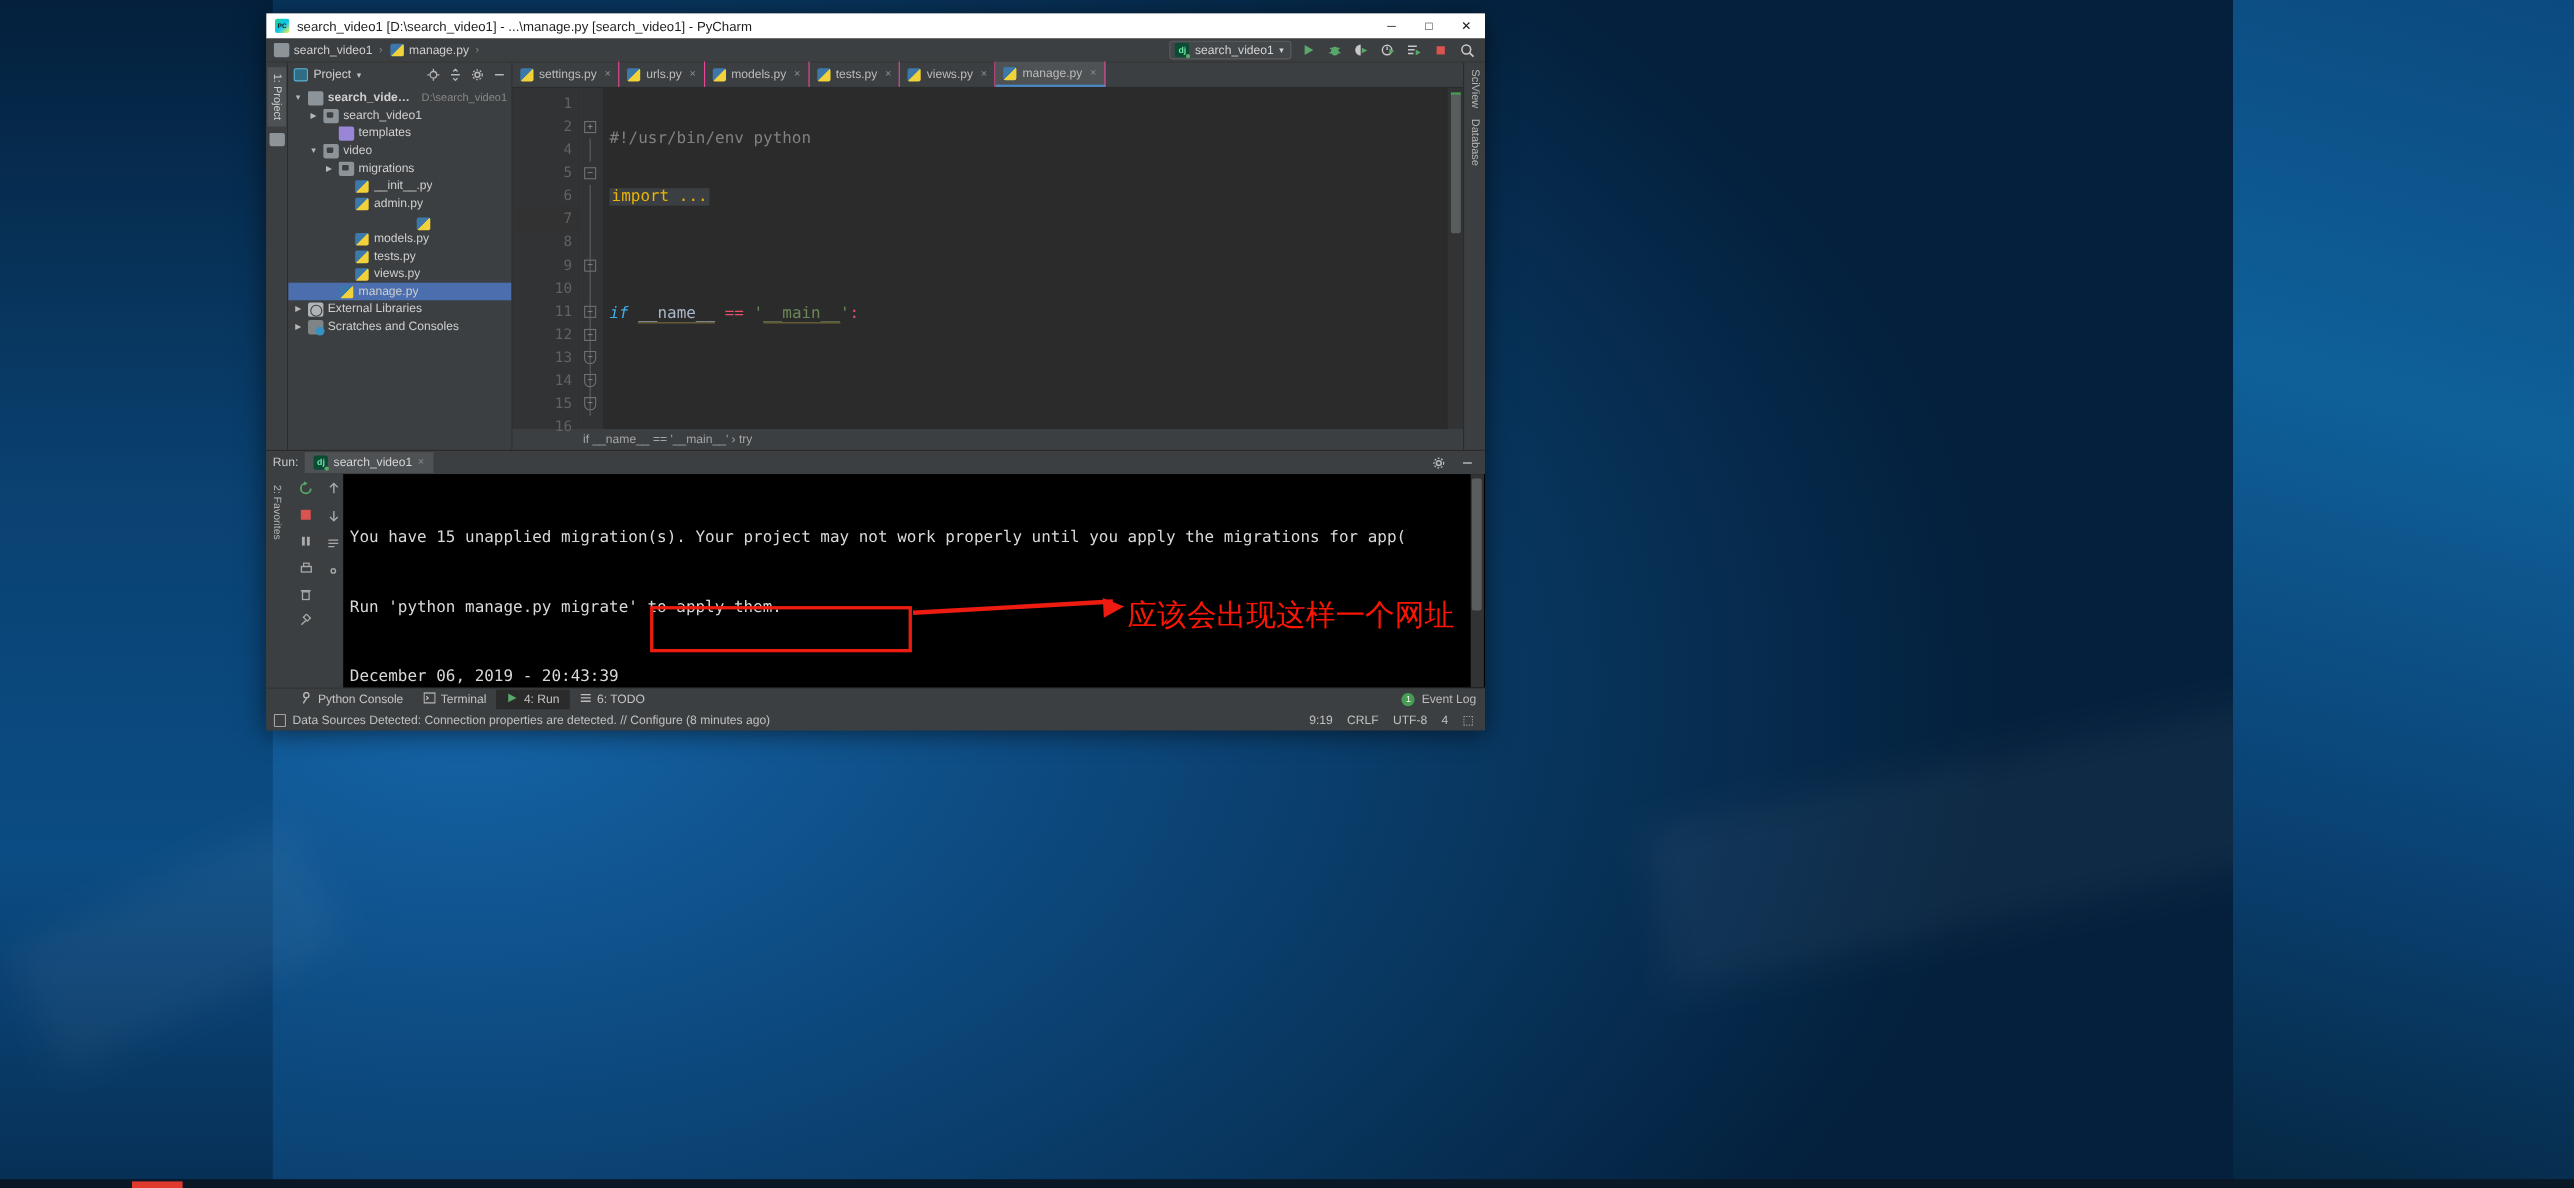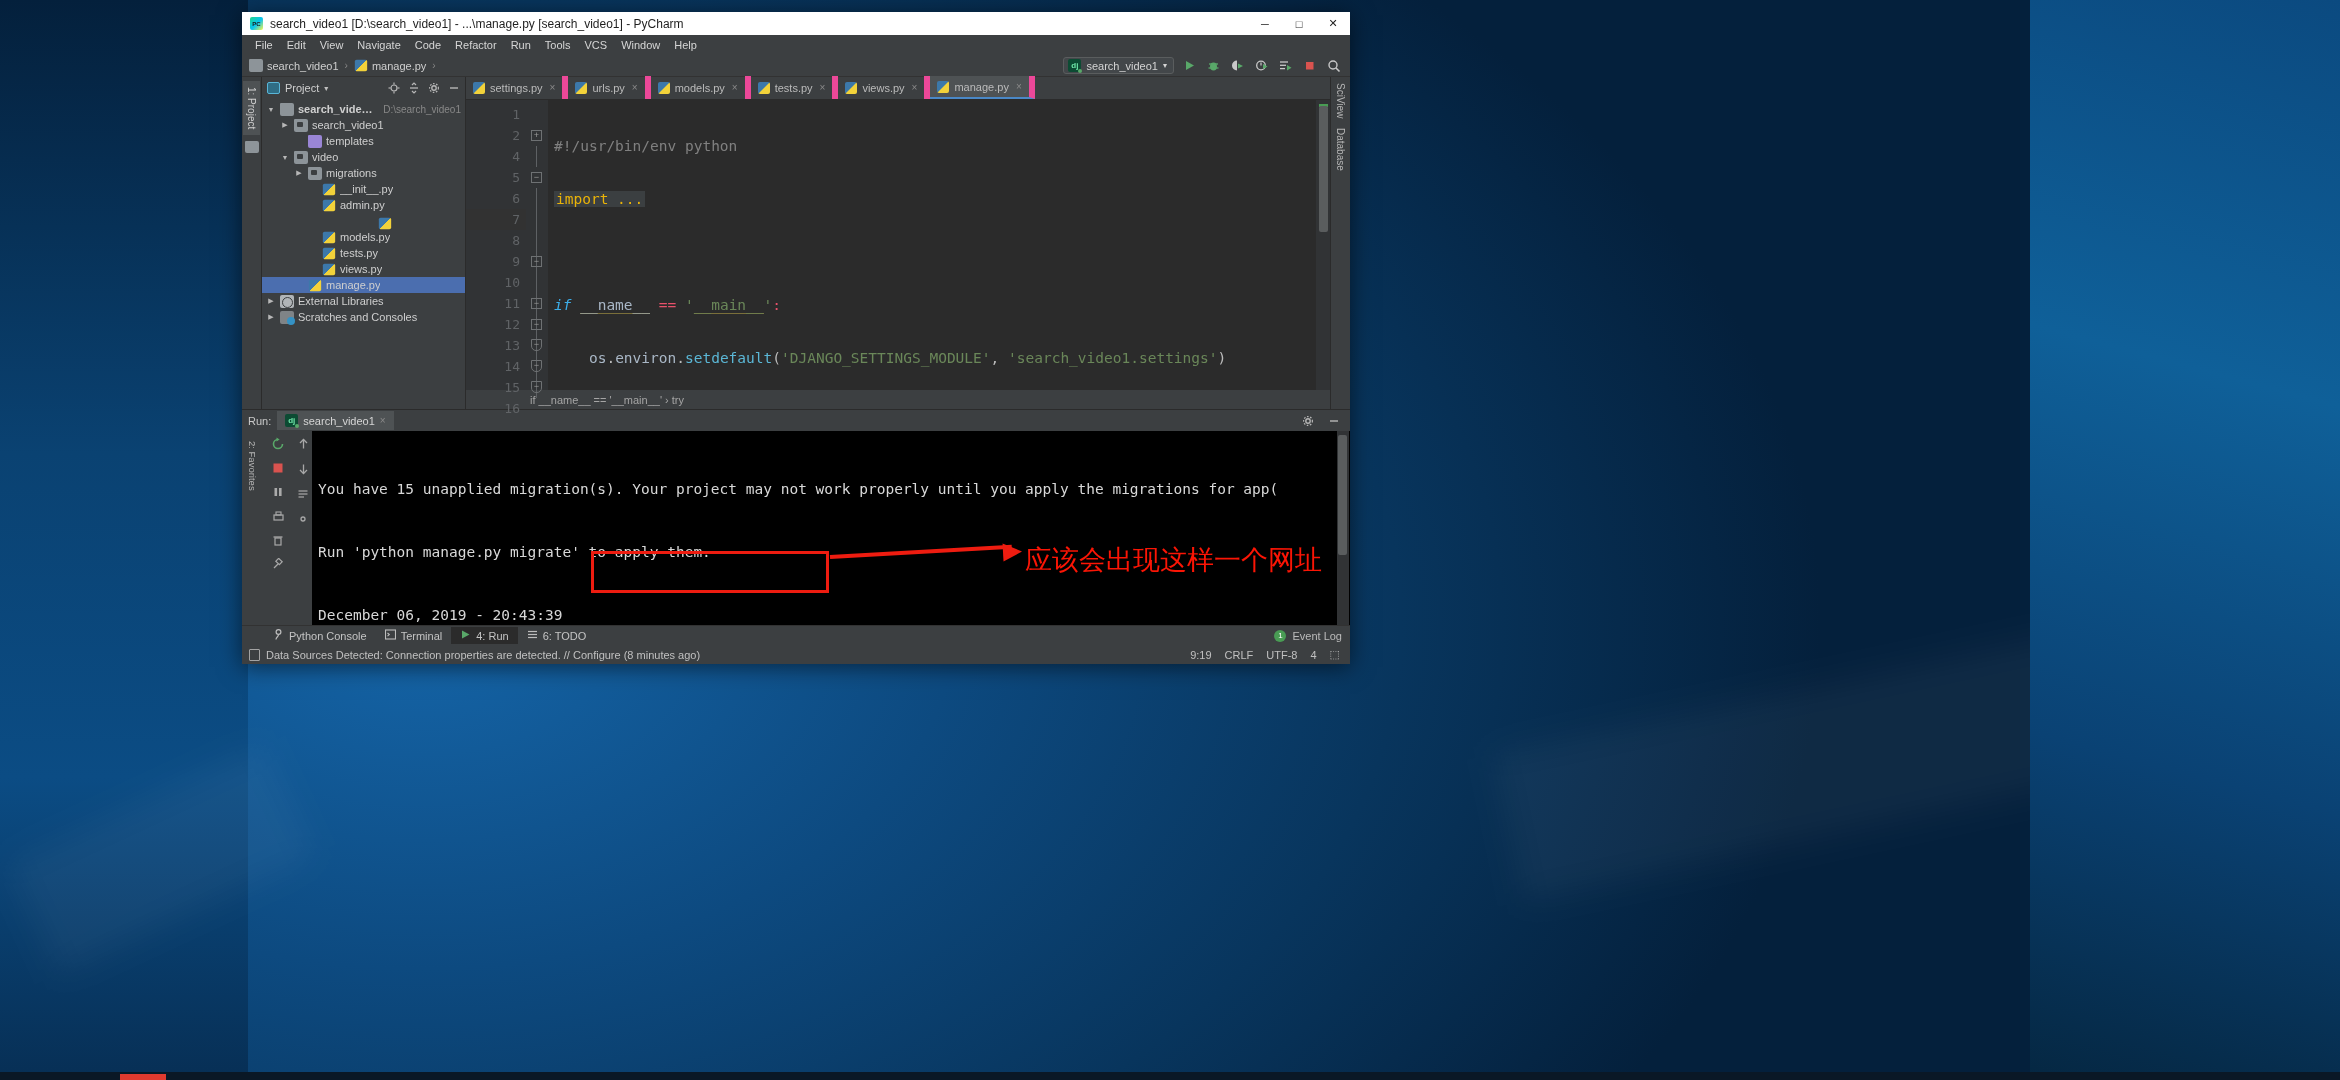--- a/index.html
+++ b/index.html
@@ -155,21 +155,21 @@
   .tr .path { color: #888888; font-size: 10px; margin-left: 5px; }
   .tr.bold .nm { font-weight: bold; }
   
   #editorcol { flex: 1 1 auto; display: flex; flex-direction: column; min-width: 0; }
   #tabsrow {
     height: 23px; background: #3c3f41; display: flex; align-items: flex-end; flex: 0 0 auto;
     border-bottom: 1px solid #2b2b2b;
   }
   .etab {
     height: 23px; display: flex; align-items: center; gap: 5px; padding: 0 7px;
-    font-size: 11px; color: #bbbbbb; border-right: 6px solid #ec4899; white-space: nowrap;
+    font-size: 11px; color: #bbbbbb; border-right: 1px solid #ec4899; white-space: nowrap;
   }
   .etab.active { background: #4e5254; border-bottom: 2px solid #4a88c7; }
   .etab .x { color: #8a8a8a; font-size: 10px; margin-left: 2px; }
   .etab .pyi {
     width: 12px; height: 12px; border-radius: 2px;
     background: linear-gradient(135deg, #3c78aa 0%, #3c78aa 48%, #f2d23a 52%, #f2d23a 100%);
   }
   
   #editorwrap { flex: 1 1 auto; display: flex; min-height: 0; background: #2b2b2b; position: relative; }
   #gutter {
@@ -313,33 +313,20 @@
   <div id="titlebar">
     <div class="pc-logo"></div>
     <div id="title-text">search_video1 [D:\search_video1] - ...\manage.py [search_video1] - PyCharm</div>
     <div id="winbtns">
       <div class="wb">─</div>
       <div class="wb">□</div>
       <div class="wb">✕</div>
     </div>
   </div>
 
-  <div id="menubar">
-    <div class="mi">File</div>
-    <div class="mi">Edit</div>
-    <div class="mi">View</div>
-    <div class="mi">Navigate</div>
-    <div class="mi">Code</div>
-    <div class="mi">Refactor</div>
-    <div class="mi">Run</div>
-    <div class="mi">Tools</div>
-    <div class="mi">VCS</div>
-    <div class="mi">Window</div>
-    <div class="mi">Help</div>
-  </div>
 
   <div id="navbar">
     <div class="nav-crumb">
       <span class="ic ic-folder"></span>
       <span>search_video1</span>
     </div>
     <span class="nav-sep">›</span>
     <div class="nav-crumb">
       <span class="ic ic-py"></span>
       <span>manage.py</span>
@@ -621,21 +608,20 @@
               <span class="fold-end">−</span>
             </div>
           <div class="fl"></div>
         </div>
 
         <div id="codearea">
           <div class="cl"><span class="cmt">#!/usr/bin/env python</span></div>
           <div class="cl"><span class="fold-imp">import ...</span></div>
           <div class="cl">&nbsp;</div>
           <div class="cl"><span class="ital-kw">if</span> <span class="dund">__name__</span> <span class="eq">==</span> <span class="str">'<span class="dund" style="color:#6a8759;">__main__</span>'</span><span class="eq">:</span></div>
-          <div class="cl">    <span class="id">os</span>.<span class="id">environ</span>.<span class="meth">setdefault</span>(<span class="str">'DJANGO_SETTINGS_MODULE'</span>, <span class="str">'search_video1.settings'</span>)</div>
           
           
           
           
           
           
           
           
           
           

